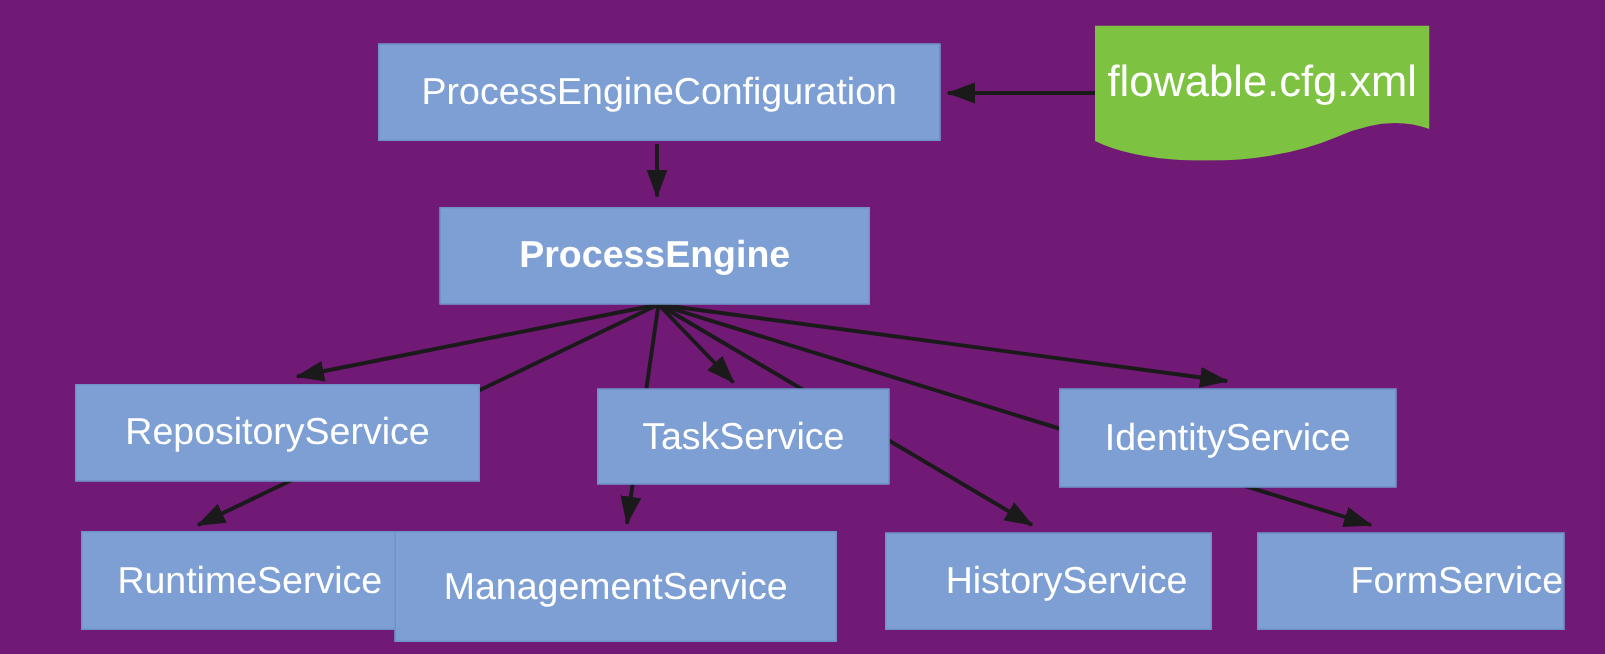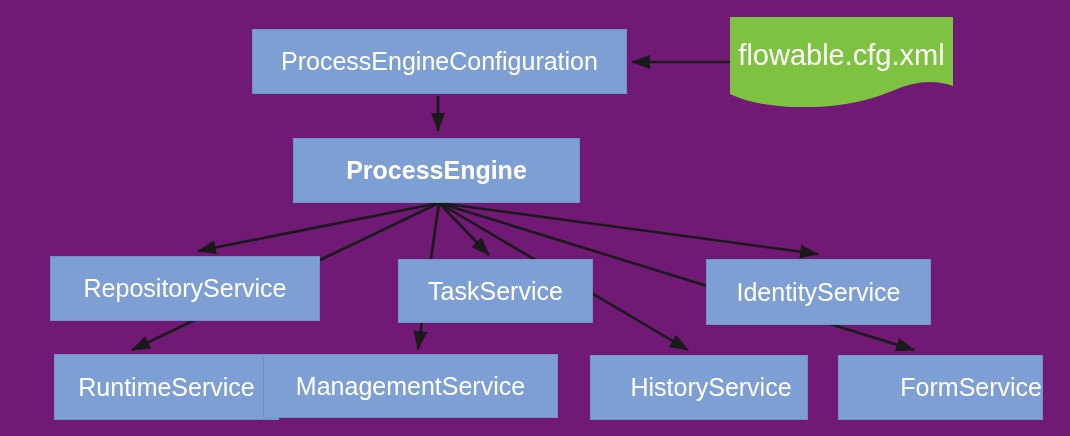--- a/index.html
+++ b/index.html
@@ -27,21 +27,21 @@
     box-sizing:border-box;
     white-space:nowrap;
   }
   
   .n-pec   {left:252px;top:29px;width:375px;height:65px;}
   .n-pe    {left:293px;top:138px;width:287px;height:65px;font-weight:bold;}
   .n-repo  {left:50px; top:256px;width:270px;height:65px;}
   .n-task  {left:398px;top:259px;width:195px;height:64px;}
   .n-ident {left:706px;top:259px;width:225px;height:66px;}
   .n-runt  {left:10px; top:354px;width:225px;height:66px;margin-left:44px;}
-  .n-mgmt  {left:263px;top:354px;width:295px;height:64px;}
+  .n-mgmt  {left:263px;top:354px;width:295px;height:74px;}
   .n-hist  {left:590px;top:355px;width:218px;height:65px;padding-left:24px;}
   .n-form  {left:838px;top:355px;width:205px;height:65px;justify-content:flex-end;}
   
   .doc{
     position:absolute;left:730px;top:17px;width:223px;height:90px;
     z-index:2;
   }
   .doc svg{position:absolute;left:0;top:0;}
   .doc-label{
     position:absolute;left:0;top:14px;width:223px;height:48px;

